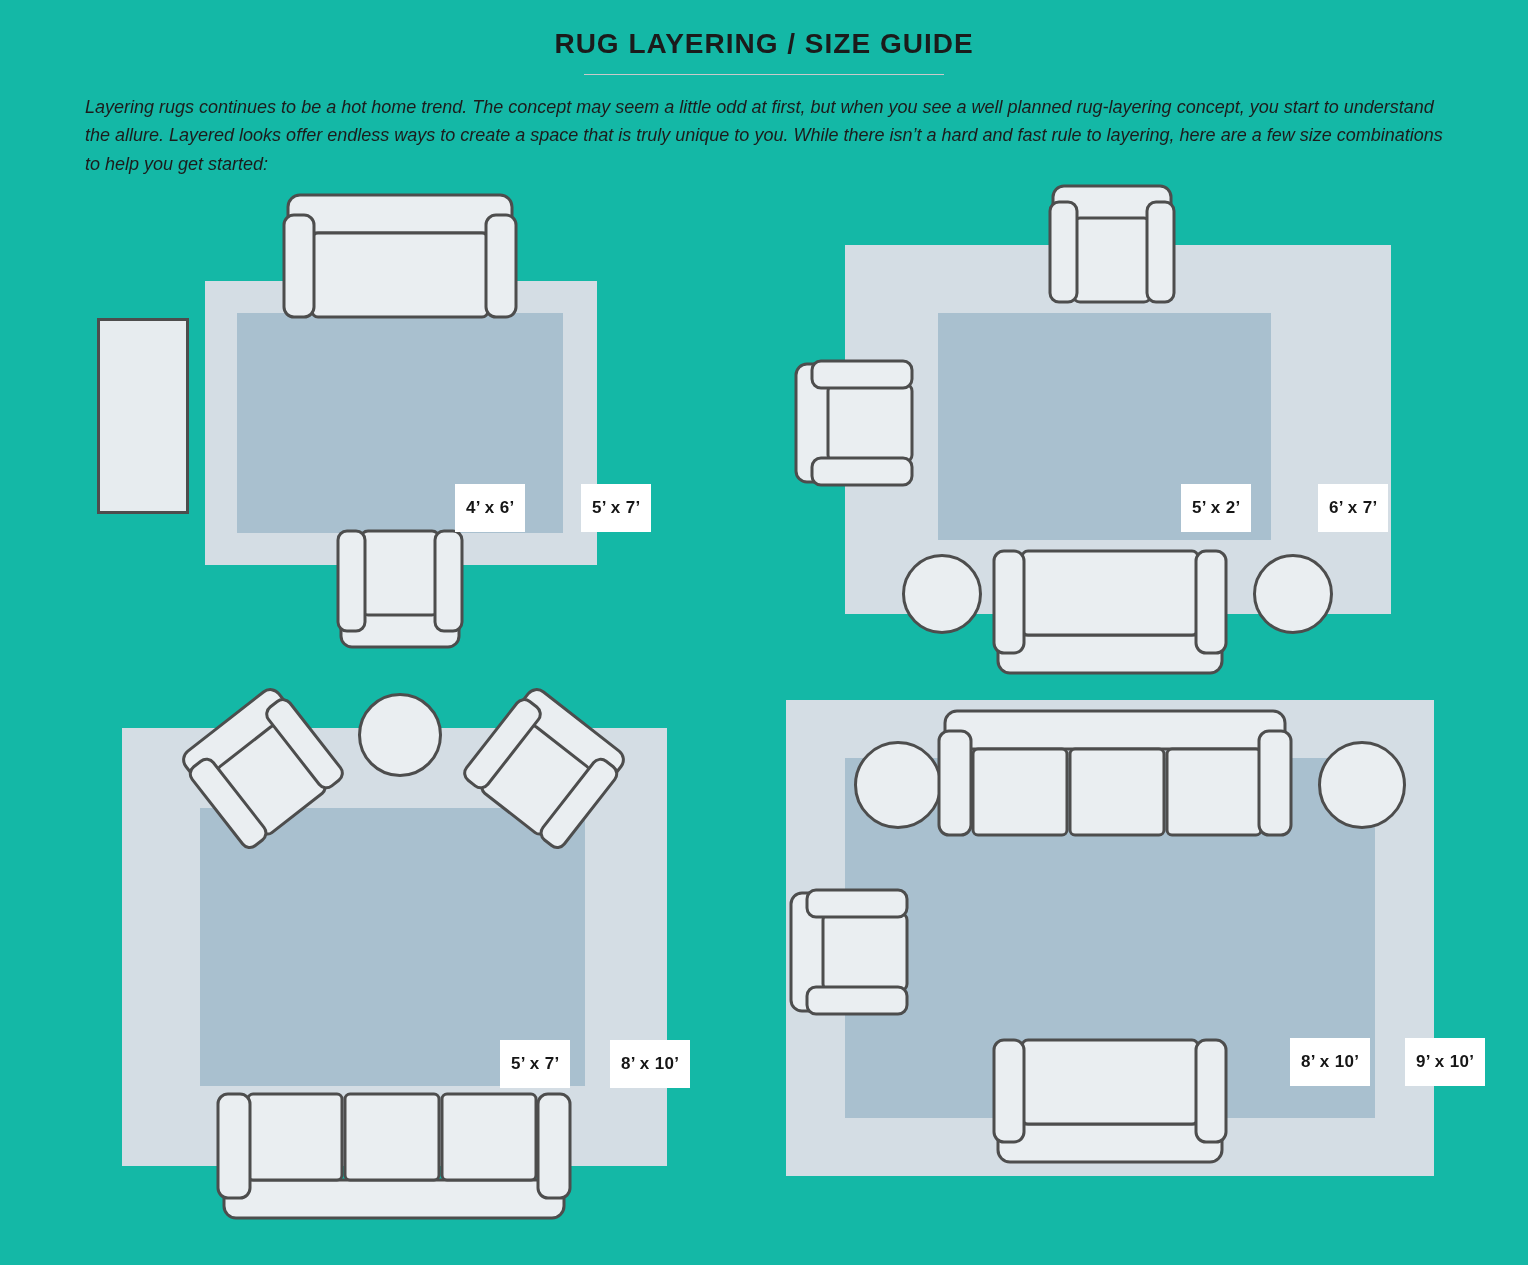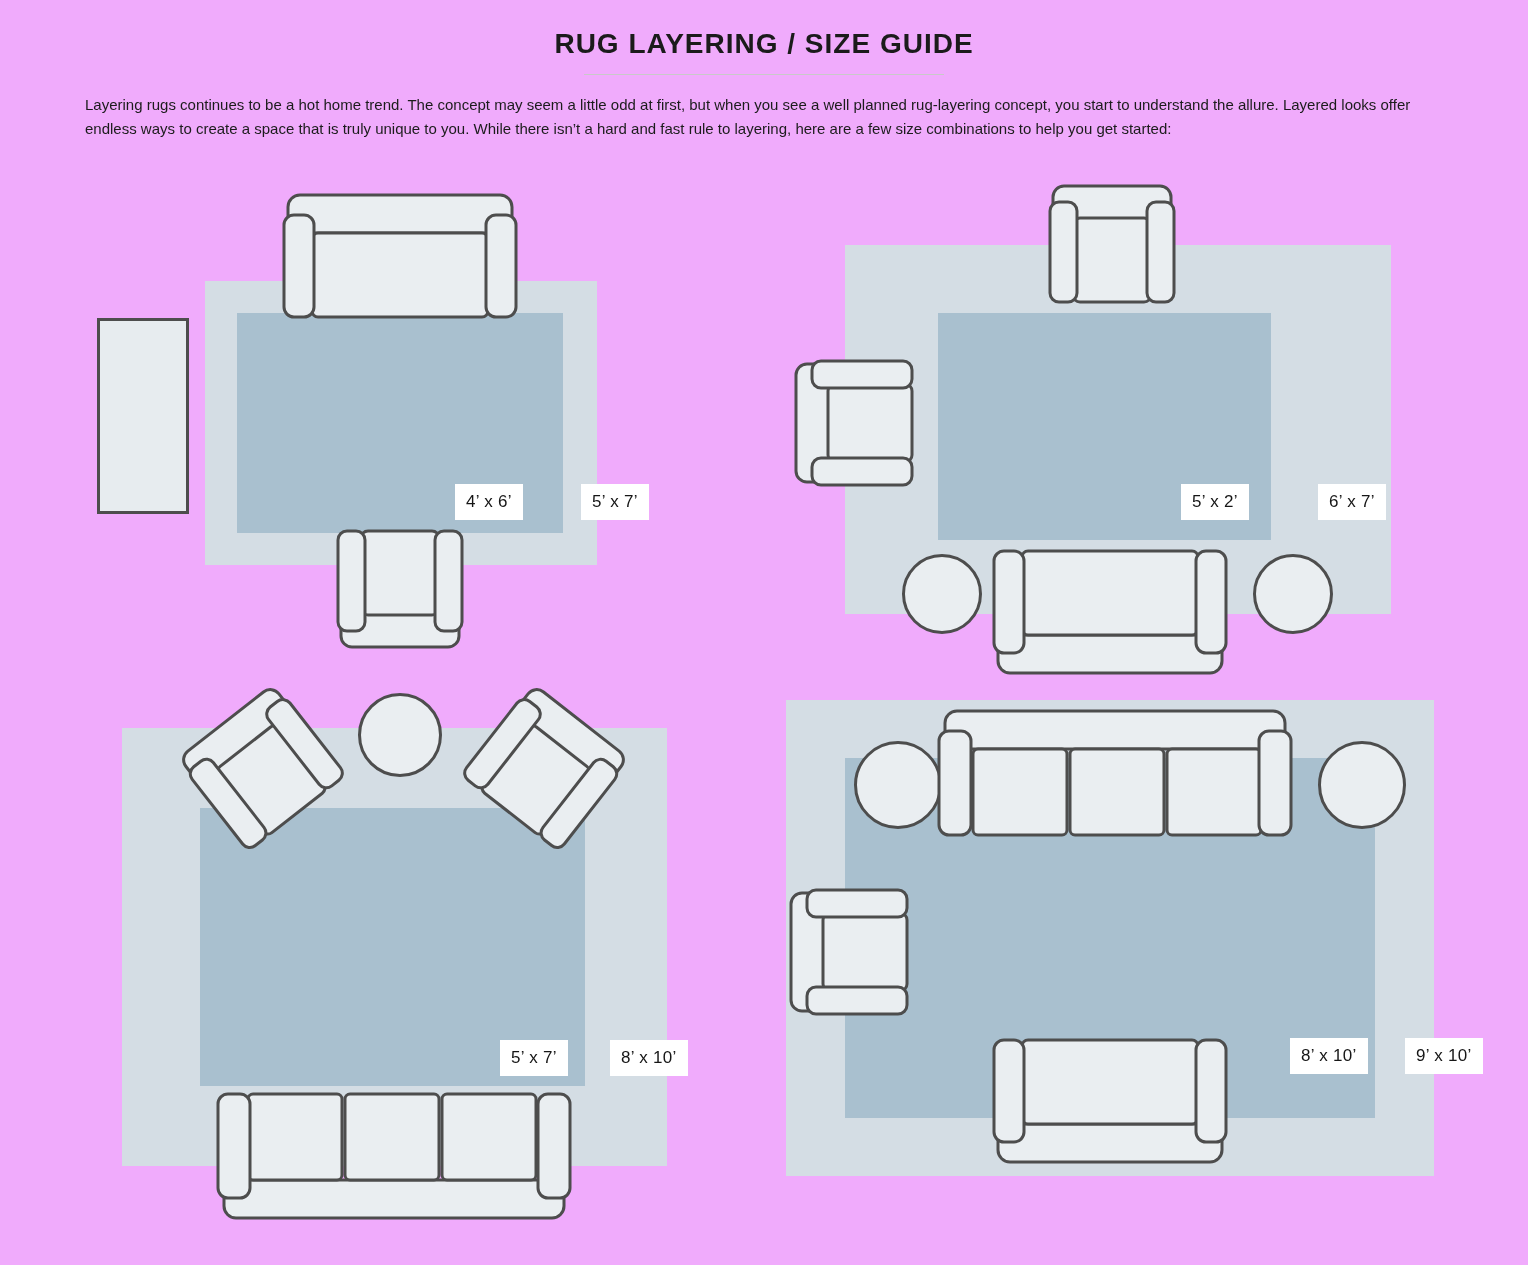--- a/index.html
+++ b/index.html
@@ -2,45 +2,45 @@
 <html><head>
 <meta charset="utf-8">
 <style>
   * { margin:0; padding:0; box-sizing:border-box; }
   html,body { background:#ffffff; }
   body {
     font-family:"Liberation Sans", sans-serif;
     color:#1d1d1d;
     width:1528px; height:1265px;
   }
-  .canvas { position:relative; width:1528px; height:1265px; background:#f0abfc; overflow:hidden; }
+  .canvas { position:relative; width:1528px; height:1265px; background:#14b8a6; overflow:hidden; }
 
   .page-title {
     position:absolute; left:0; top:28px; width:100%;
     text-align:center; font-size:28px; font-weight:bold; letter-spacing:1px; color:#1b1b1b;
   }
   .divider { position:absolute; left:584px; top:74px; width:360px; height:1px; background:#c9c9c9; }
   .intro {
     position:absolute; left:85px; top:93px; width:1362px;
-    font-size:15px; line-height:1.58; color:#1c1c1c;
+    font-size:18px; line-height:1.58; color:#1c1c1c;font-style:italic;
   }
 
   .rug { position:absolute; }
   .rug.outer { background:#d4dde4; }
   .rug.inner { background:#a9c0cf; }
 
   .furn { position:absolute; overflow:visible; }
   .f { fill:#eaeef1; stroke:#4d4d4d; stroke-width:3px; }
 
   .circle { position:absolute; border-radius:50%; background:#eaeef1; border:3px solid #4d4d4d; }
   .table-rect { position:absolute; background:#e7ecef; border:3px solid #4d4d4d; }
 
   .chip {
-    position:absolute; background:#ffffff; padding:8px 11px;
-    font-weight:normal; font-size:17px; letter-spacing:.3px; white-space:nowrap; color:#161616;
+    position:absolute; background:#ffffff; padding:14px 11px;
+    font-weight:bold; font-size:17px; letter-spacing:.3px; white-space:nowrap; color:#161616;
   }
 
   .r180 { transform:rotate(180deg); }
   .r90l { transform:rotate(-90deg); }
   .rneg38 { transform:rotate(-38deg); }
   .rpos38 { transform:rotate(38deg); }
 </style>
 </head>
 <body>
 

